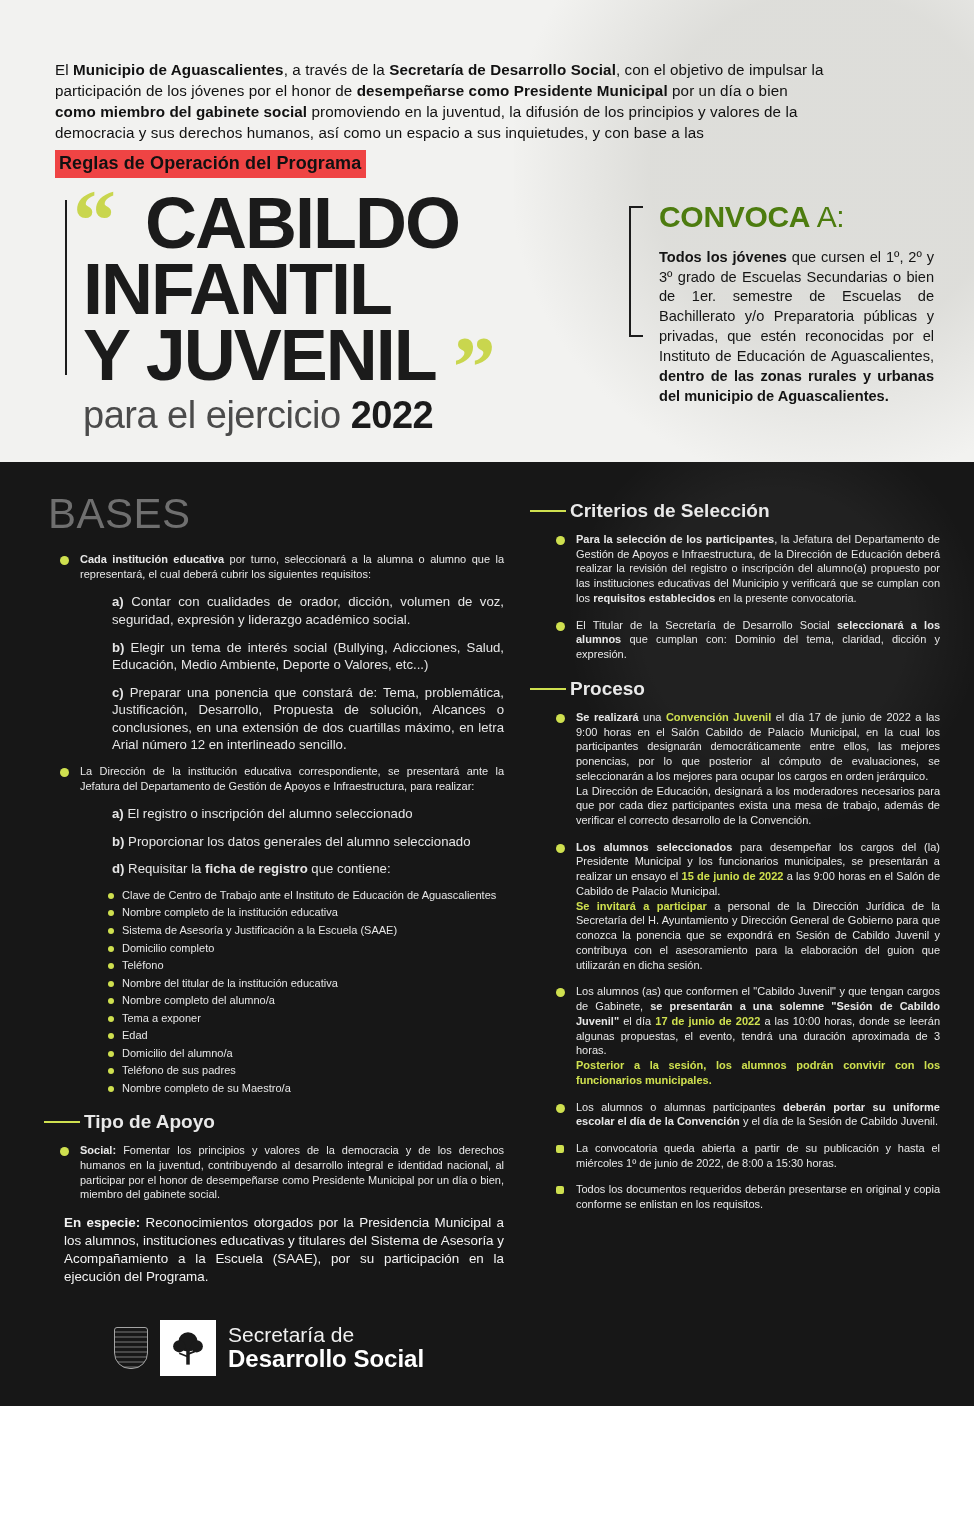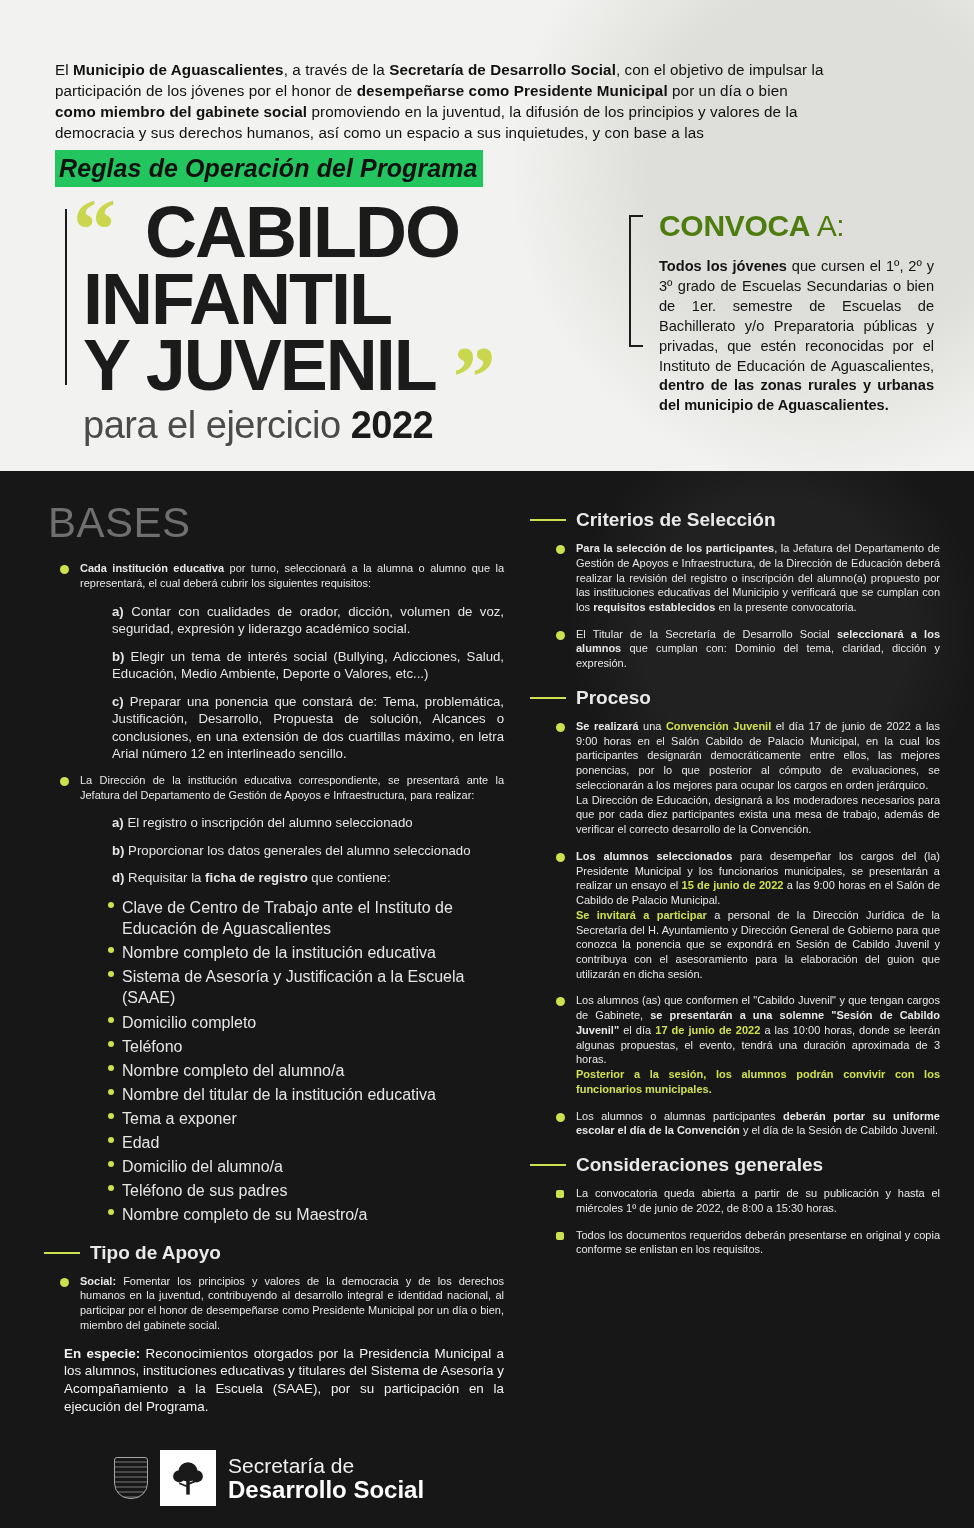--- a/index.html
+++ b/index.html
@@ -39,27 +39,26 @@
 
   .intro {
     font-size: 15.2px;
     line-height: 1.38;
     color: #111;
     max-width: 770px;
     letter-spacing: .1px;
   }
   .highlight {
     display: inline-block;
-    background: #22c55e;
+    background: #ef4444;
     font-weight: bold;
-    font-size: 25px;
+    font-size: 18px;
     padding: 1px 5px 2px 4px;
     margin-top: 6px;
     color: #111;
-    font-style: italic;
   }
 
   .title-area {
     display: flex;
     margin-top: 12px;
   }
   .title-left {
     position: relative;
     flex: 0 0 560px;
     padding-left: 28px;
@@ -168,21 +167,21 @@
   .bases-title {
     font-size: 42px;
     color: #6f6f6f;
     letter-spacing: .5px;
     margin: 6px 0 14px 14px;
   }
 
   .sec-head {
     display: flex;
     align-items: center;
-    gap: 10px;
+    gap: 4px;
     margin: 16px 0 10px 0;
   }
   .sec-head .dash {
     width: 36px; height: 2px; background: #cfe04f; flex: none;
   }
   .sec-head .txt {
     font-size: 19px; font-weight: bold; color: #e9e9e9;
   }
   .sec-head.left-head { margin-left: 10px; }
 
@@ -213,21 +212,21 @@
     font-size: 13.2px;
     line-height: 1.33;
     text-align: justify;
     color: #e6e6e6;
   }
 
   .mini-list { margin: 6px 0 8px 74px; }
   .mini-item {
     position: relative;
     padding-left: 14px;
-    font-size: 16px;
+    font-size: 11px;
     line-height: 1.32;
     margin-bottom: 3px;
     color: #e6e6e6;
   }
   .mini-item::before {
     content: "";
     position: absolute;
     left: 0; top: 5px;
     width: 6px; height: 6px;
     border-radius: 50%;
@@ -325,22 +324,22 @@
           <div class="sub-item"><span style="font-weight: bold;">b)</span> Proporcionar los datos generales del alumno seleccionado</div>
           <div class="sub-item"><span style="font-weight: bold;">d)</span> Requisitar la <span style="font-weight: bold;">ficha de registro</span> que contiene:</div>
         </div>
 
       <div class="mini-list">
           <div class="mini-item">Clave de Centro de Trabajo ante el Instituto de Educación de Aguascalientes</div>
           <div class="mini-item">Nombre completo de la institución educativa</div>
           <div class="mini-item">Sistema de Asesoría y Justificación a la Escuela (SAAE)</div>
           <div class="mini-item">Domicilio completo</div>
           <div class="mini-item">Teléfono</div>
+          <div class="mini-item">Nombre del titular de la institución educativa</div>
           <div class="mini-item">Nombre completo del alumno/a</div>
-          <div class="mini-item">Nombre del titular de la institución educativa</div>
           <div class="mini-item">Tema a exponer</div>
           <div class="mini-item">Edad</div>
           <div class="mini-item">Domicilio del alumno/a</div>
           <div class="mini-item">Teléfono de sus padres</div>
           <div class="mini-item">Nombre completo de su Maestro/a</div>
         </div>
 
       <div class="sec-head left-head">
         <span class="dash"></span>
         <span class="txt">Tipo de Apoyo</span>
@@ -383,24 +382,20 @@
         <span class="dash"></span>
         <span class="txt">Proceso</span>
       </div>
       <div>
           <div class="bullet-item"><span style="font-weight: bold;">Se realizará</span> una <span style="font-weight: bold; color: rgb(207, 224, 79);">Convención Juvenil</span> el día 17 de junio de 2022 a las 9:00 horas en el Salón Cabildo de Palacio Municipal, en la cual los participantes designarán democráticamente entre ellos, las mejores ponencias, por lo que posterior al cómputo de evaluaciones, se seleccionarán a los mejores para ocupar los cargos en orden jerárquico.<br>La Dirección de Educación, designará a los moderadores necesarios para que por cada diez participantes exista una mesa de trabajo, además de verificar el correcto desarrollo de la Convención.</div>
           <div class="bullet-item"><span style="font-weight: bold;">Los alumnos seleccionados</span> para desempeñar los cargos del (la) Presidente Municipal y los funcionarios municipales, se presentarán a realizar un ensayo el <span style="font-weight: bold; color: rgb(207, 224, 79);">15 de junio de 2022</span> a las 9:00 horas en el Salón de Cabildo de Palacio Municipal.<br><span style="font-weight: bold; color: rgb(207, 224, 79);">Se invitará a participar</span> a personal de la Dirección Jurídica de la Secretaría del H. Ayuntamiento y Dirección General de Gobierno para que conozca la ponencia que se expondrá en Sesión de Cabildo Juvenil y contribuya con el asesoramiento para la elaboración del guion que utilizarán en dicha sesión.</div>
           <div class="bullet-item">Los alumnos (as) que conformen el "Cabildo Juvenil" y que tengan cargos de Gabinete, <span style="font-weight: bold;">se presentarán a una solemne "Sesión de Cabildo Juvenil"</span> el día <span style="font-weight: bold; color: rgb(207, 224, 79);">17 de junio de 2022</span> a las 10:00 horas, donde se leerán algunas propuestas, el evento, tendrá una duración aproximada de 3 horas.<br><span style="font-weight: bold; color: rgb(207, 224, 79);">Posterior a la sesión, los alumnos podrán convivir con los funcionarios municipales.</span></div>
           <div class="bullet-item">Los alumnos o alumnas participantes <span style="font-weight: bold;">deberán portar su uniforme escolar el día de la Convención</span> y el día de la Sesión de Cabildo Juvenil.</div>
         </div>
 
-      <div class="sec-head">
-        <span class="dash"></span>
-        <span class="txt">Consideraciones generales</span>
-      </div>
       <div>
           <div class="bullet-item sq">La convocatoria queda abierta a partir de su publicación y hasta el miércoles 1º de junio de 2022, de 8:00 a 15:30 horas.</div>
           <div class="bullet-item sq">Todos los documentos requeridos deberán presentarse en original y copia conforme se enlistan en los requisitos.</div>
         </div>
 
     </div>
   </div>
 </div>
 
 </body></html>

